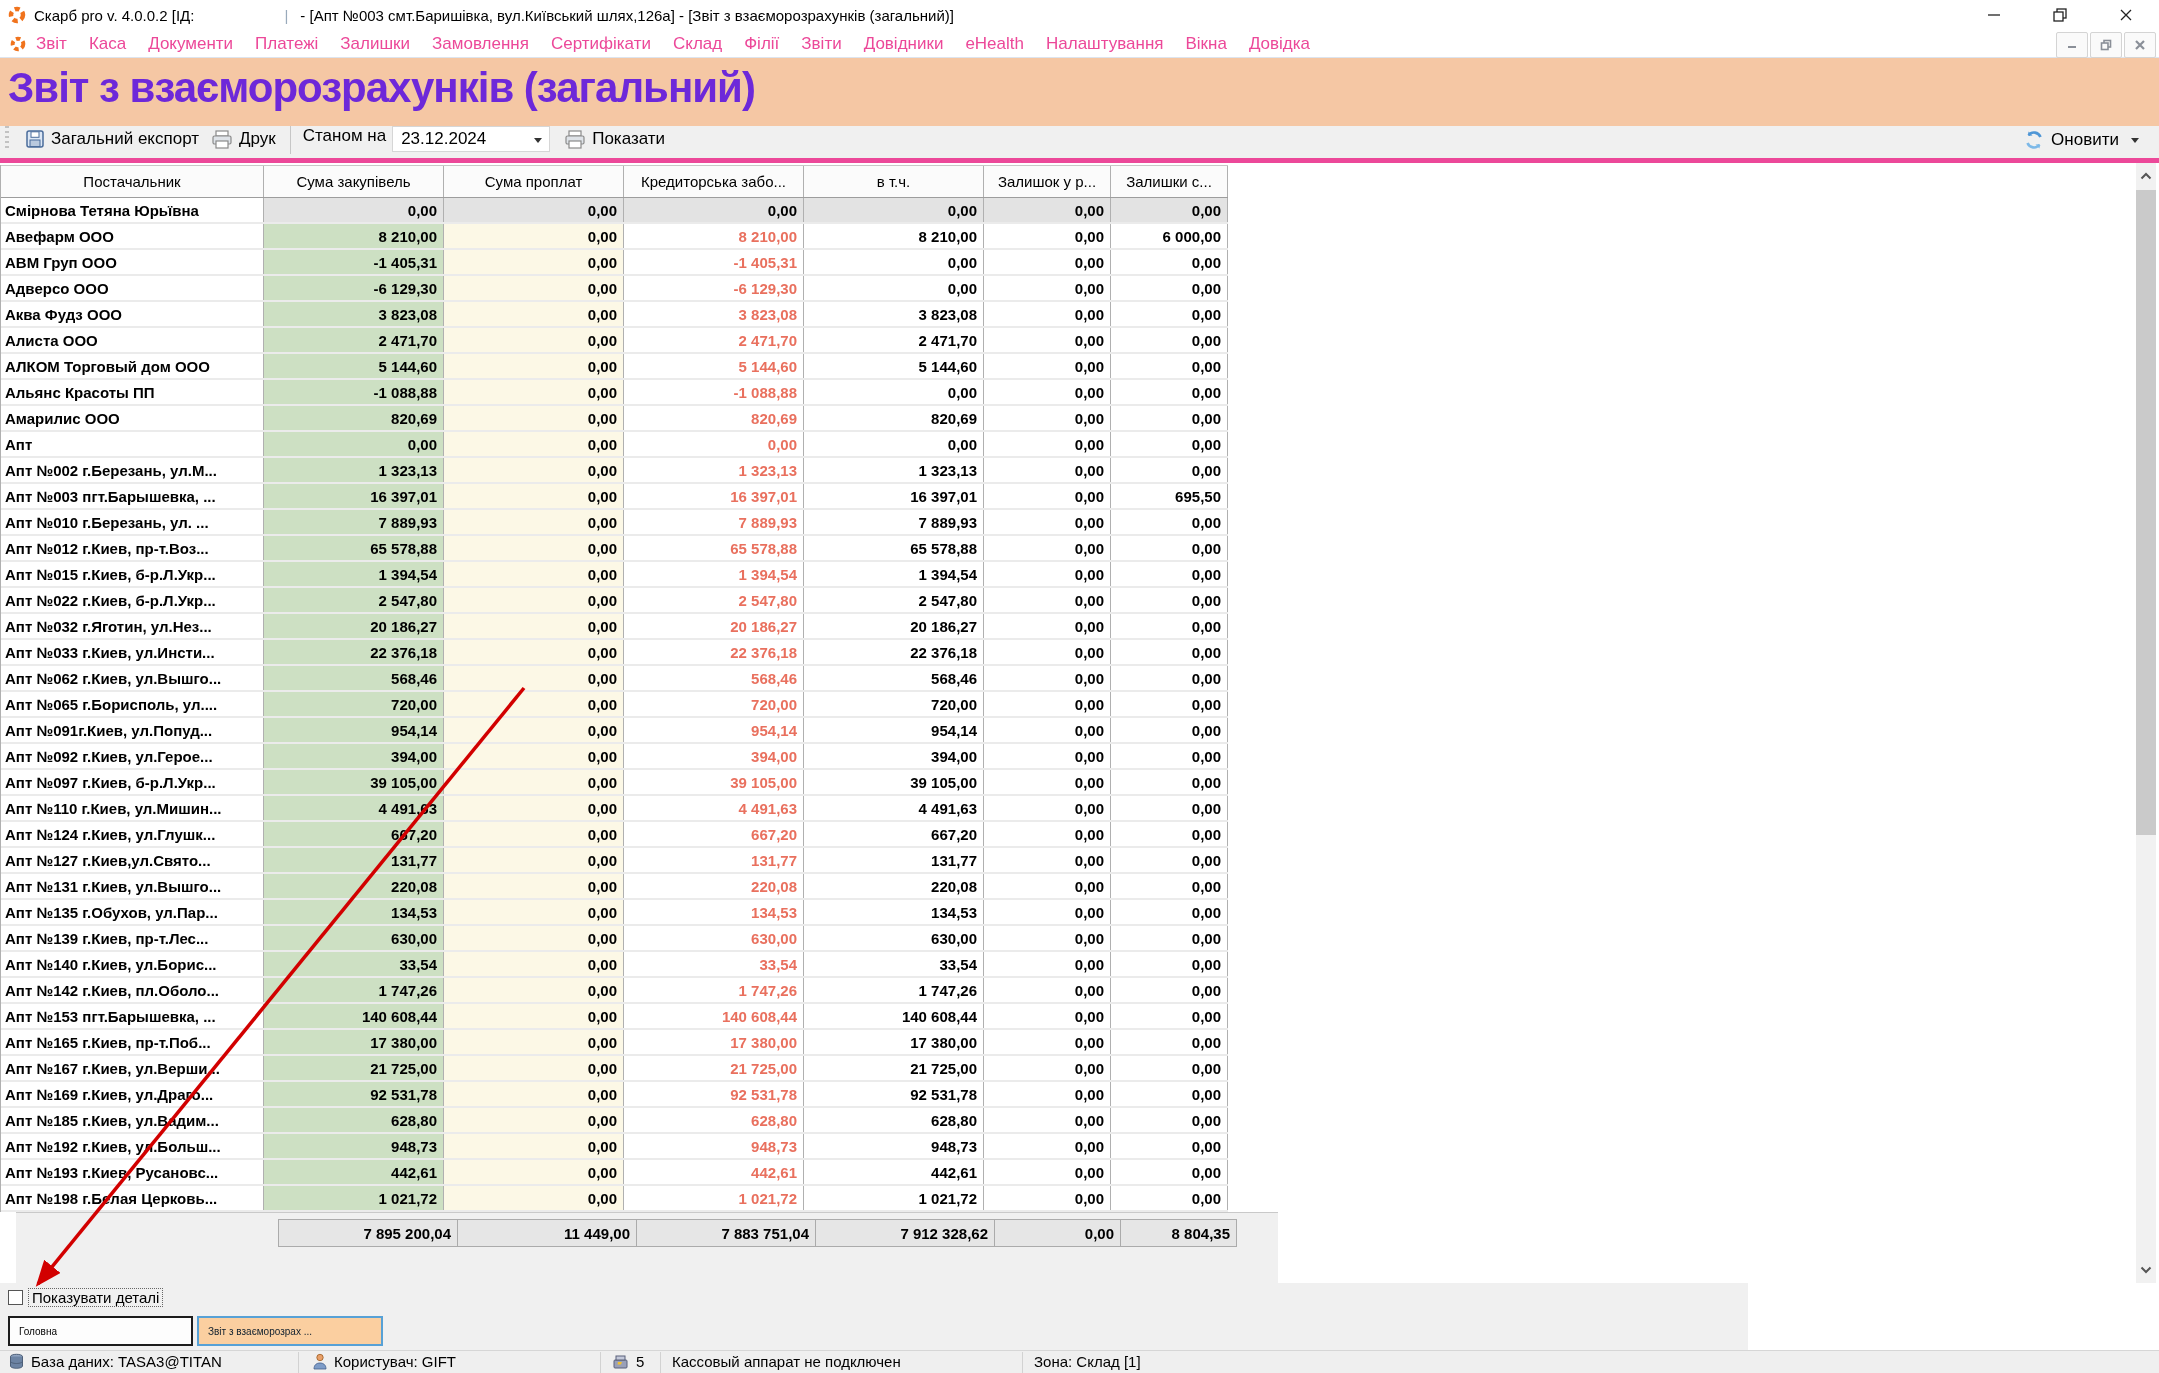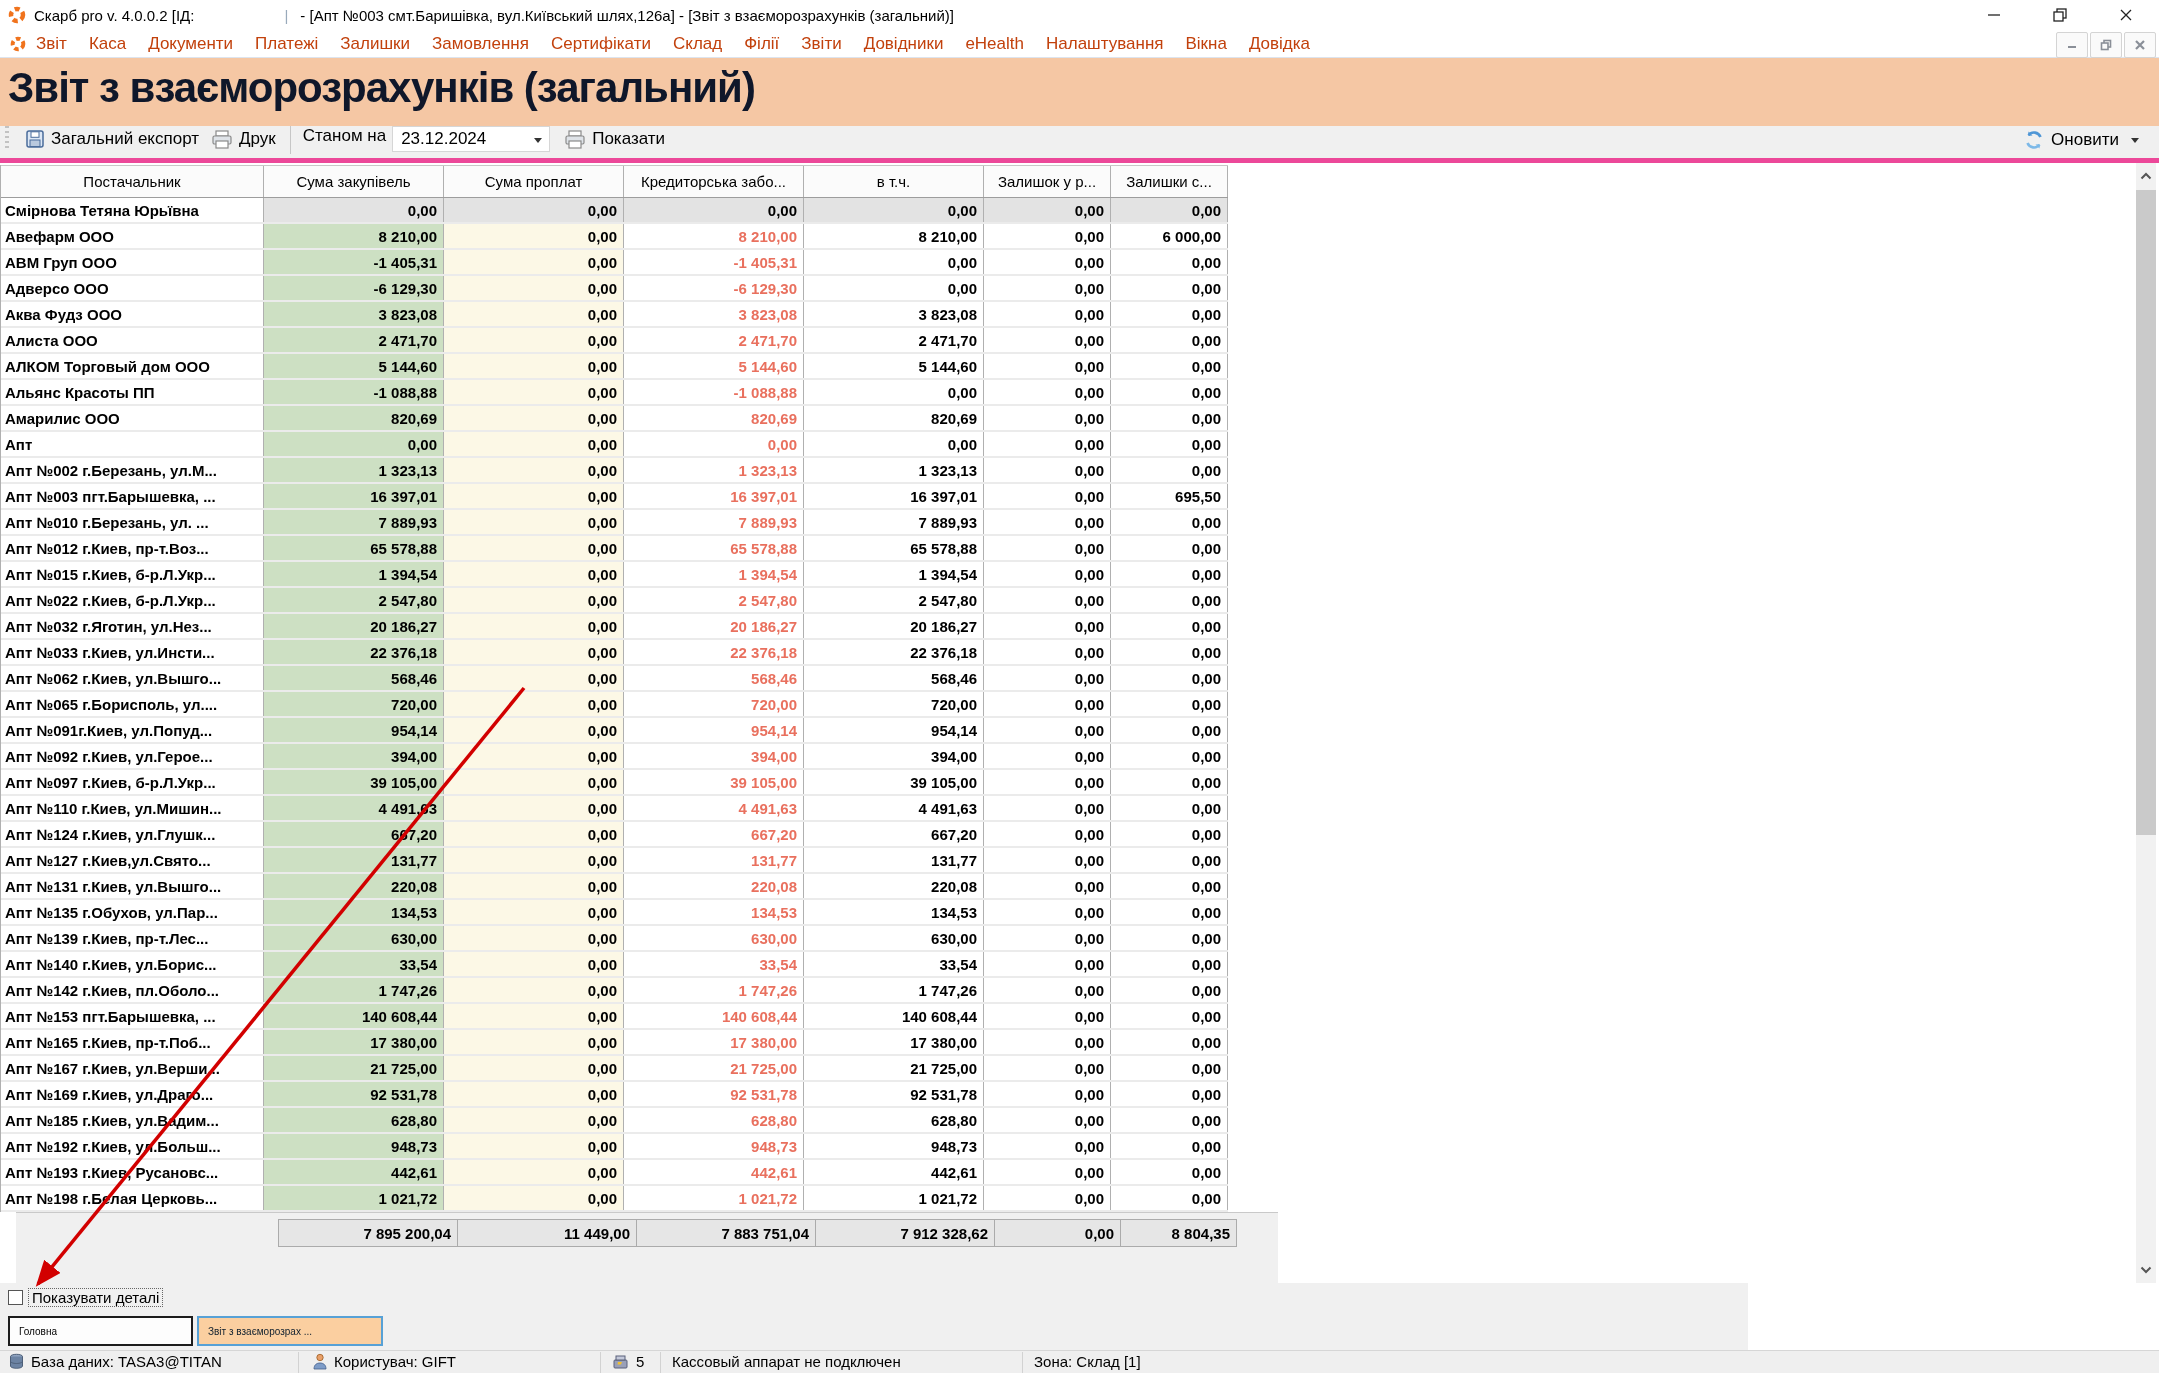--- a/index.html
+++ b/index.html
@@ -13,28 +13,28 @@
   .title-sep{color:#9ab;margin-left:90px;margin-right:12px;font-weight:400;}
   #win-controls{position:absolute;right:0;top:0;height:30px;display:flex;}
   .win-btn{width:66px;height:30px;display:flex;align-items:center;justify-content:center;color:#222;}
 
   
   #menubar{position:absolute;left:0;top:30px;width:2159px;height:28px;background:#fff;
            display:flex;align-items:center;padding-left:10px;box-sizing:border-box;
            border-bottom:1px solid #dde4ee;}
   #menubar .app-logo{width:16px;height:16px;margin-right:10px;}
   #menu-items{display:flex;gap:22px;font-size:17px;}
-  .mitem{color:#c2410c;cursor:default;white-space:nowrap;}
+  .mitem{color:#ec4899;cursor:default;white-space:nowrap;}
   #mdi-controls{position:absolute;right:3px;top:2px;display:flex;gap:2px;}
   .mdi-btn{width:30px;height:24px;background:#fafafa;border:1px solid #d4d4d4;border-radius:2px;
            display:flex;align-items:center;justify-content:center;color:#8a8f98;}
 
   
   #reportband{position:absolute;left:0;top:58px;width:2159px;height:68px;background:#f5c7a4;}
-  #reportband h1{margin:6px 0 0 8px;font-size:42px;font-weight:700;letter-spacing:-1px;color:#0f172a;}
+  #reportband h1{margin:6px 0 0 8px;font-size:42px;font-weight:700;letter-spacing:-1px;color:#6d28d9;}
 
   
   #toolbar{position:absolute;left:0;top:126px;width:2159px;height:37px;background:#f0f0f0;
            border-bottom:5px solid #ec4899;display:flex;align-items:flex-start;
            padding-left:5px;box-sizing:border-box;font-size:17px;}
   .grip{width:4px;height:24px;margin-right:10px;
         background:repeating-linear-gradient(#c2c2c2 0 2px,transparent 2px 5px);}
   .tbtn{display:flex;align-items:center;gap:6px;padding:3px 6px;border-radius:2px;cursor:default;}
   .tsep{width:1px;height:28px;background:#c6c6c6;margin:0 8px;}
   .tlabel{margin:0 6px 0 4px;}

